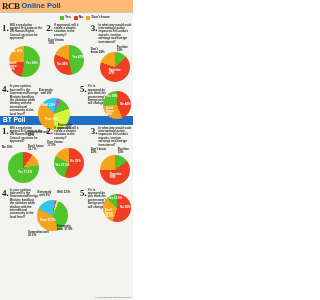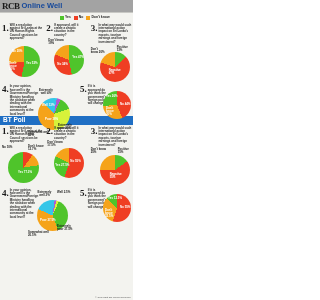--- a/index.html
+++ b/index.html
@@ -12,21 +12,21 @@
   #page {
     position: relative;
     width: 133px; height: 300px;
     background: #f3f3ef;
   }
 
   
   .masthead {
     position: relative;
     height: 13px;
-    background: #a3a3a3;
+    background: #fdba74;
     border-bottom: 1px solid #c8c8c4;
     display: flex; align-items: center;
     padding-left: 2px;
   }
   .logo-rcb {
     font-family: "Liberation Serif", serif;
     font-weight: bold;
     font-size: 9px;
     color: #1a1a1a;
     letter-spacing: -0.5px;
@@ -120,21 +120,21 @@
     font-size: 2.5px; color: #555;
   }
 </style>
 </head>
 <body>
 
 <div id="page">
 
   <div class="masthead">
     <span class="logo-rcb">RCB</span>
-    <span class="masthead-title">Online Well</span>
+    <span class="masthead-title">Online Poll</span>
   </div>
 
   <div class="legend">
     <span class="legend-item">
       <span class="swatch sw-yes"></span>
       <span class="legend-label">Yes</span>
     </span>
     <span class="legend-item">
       <span class="swatch sw-no"></span>
       <span class="legend-label">No</span>

